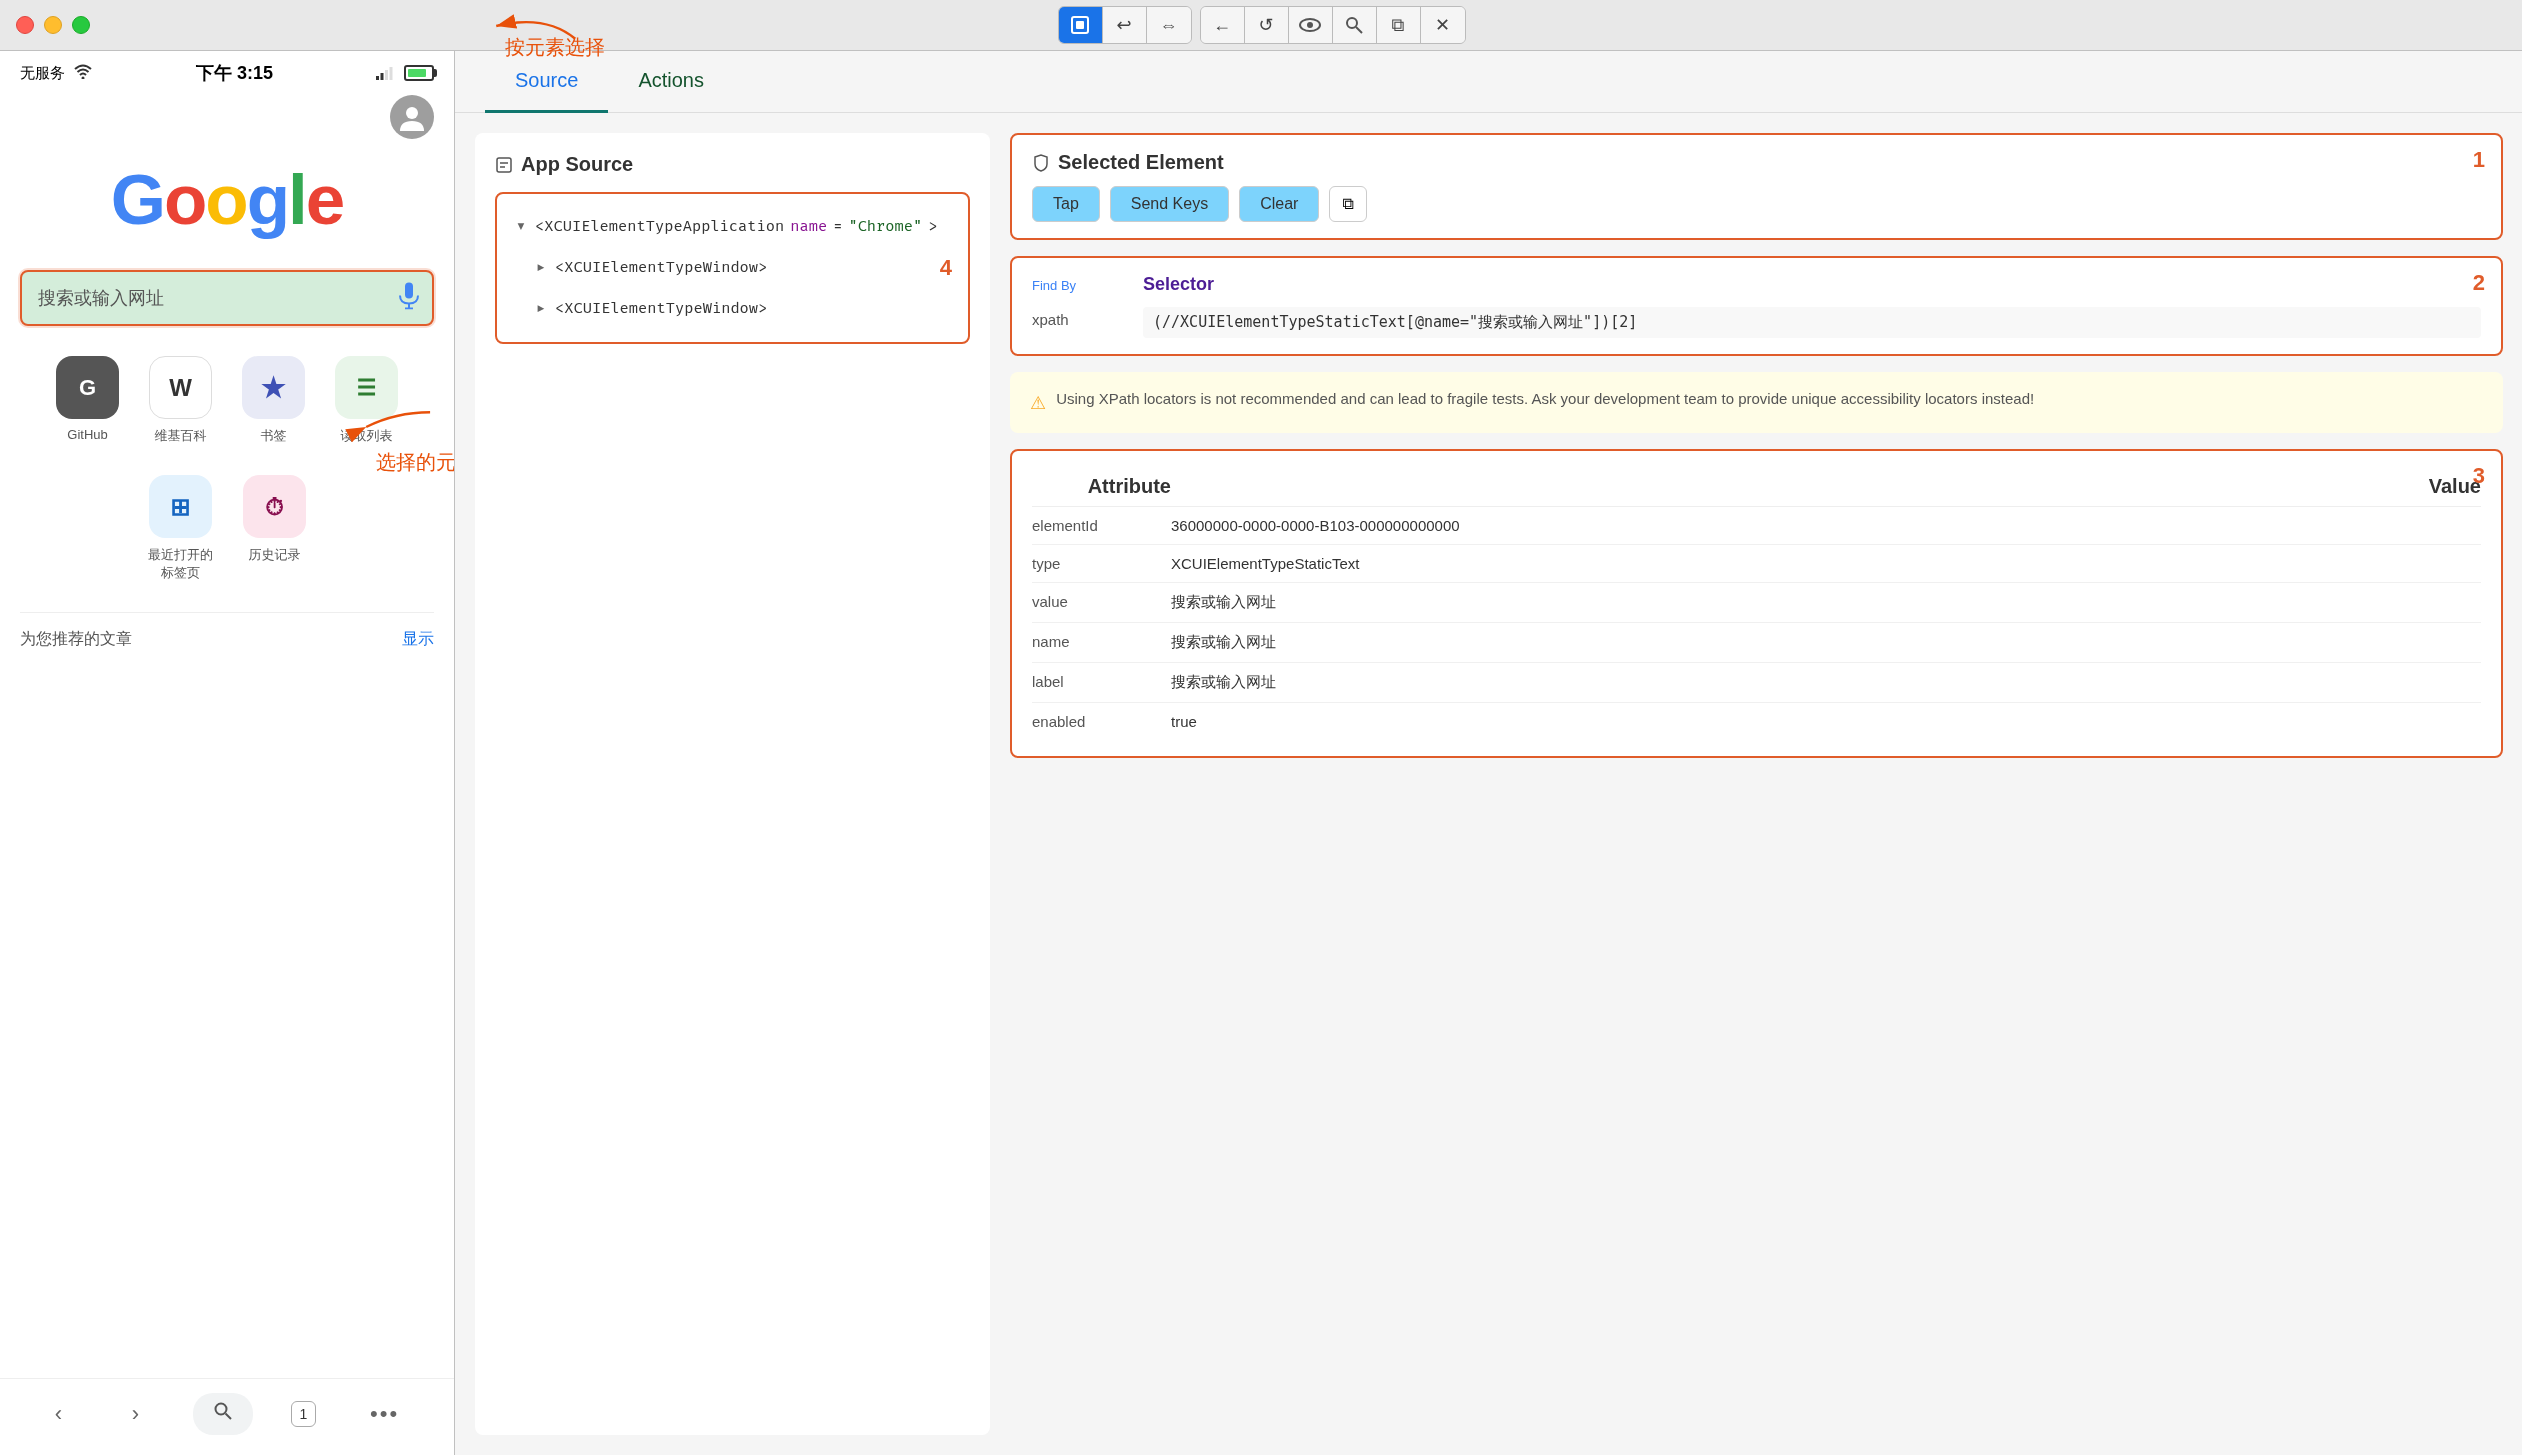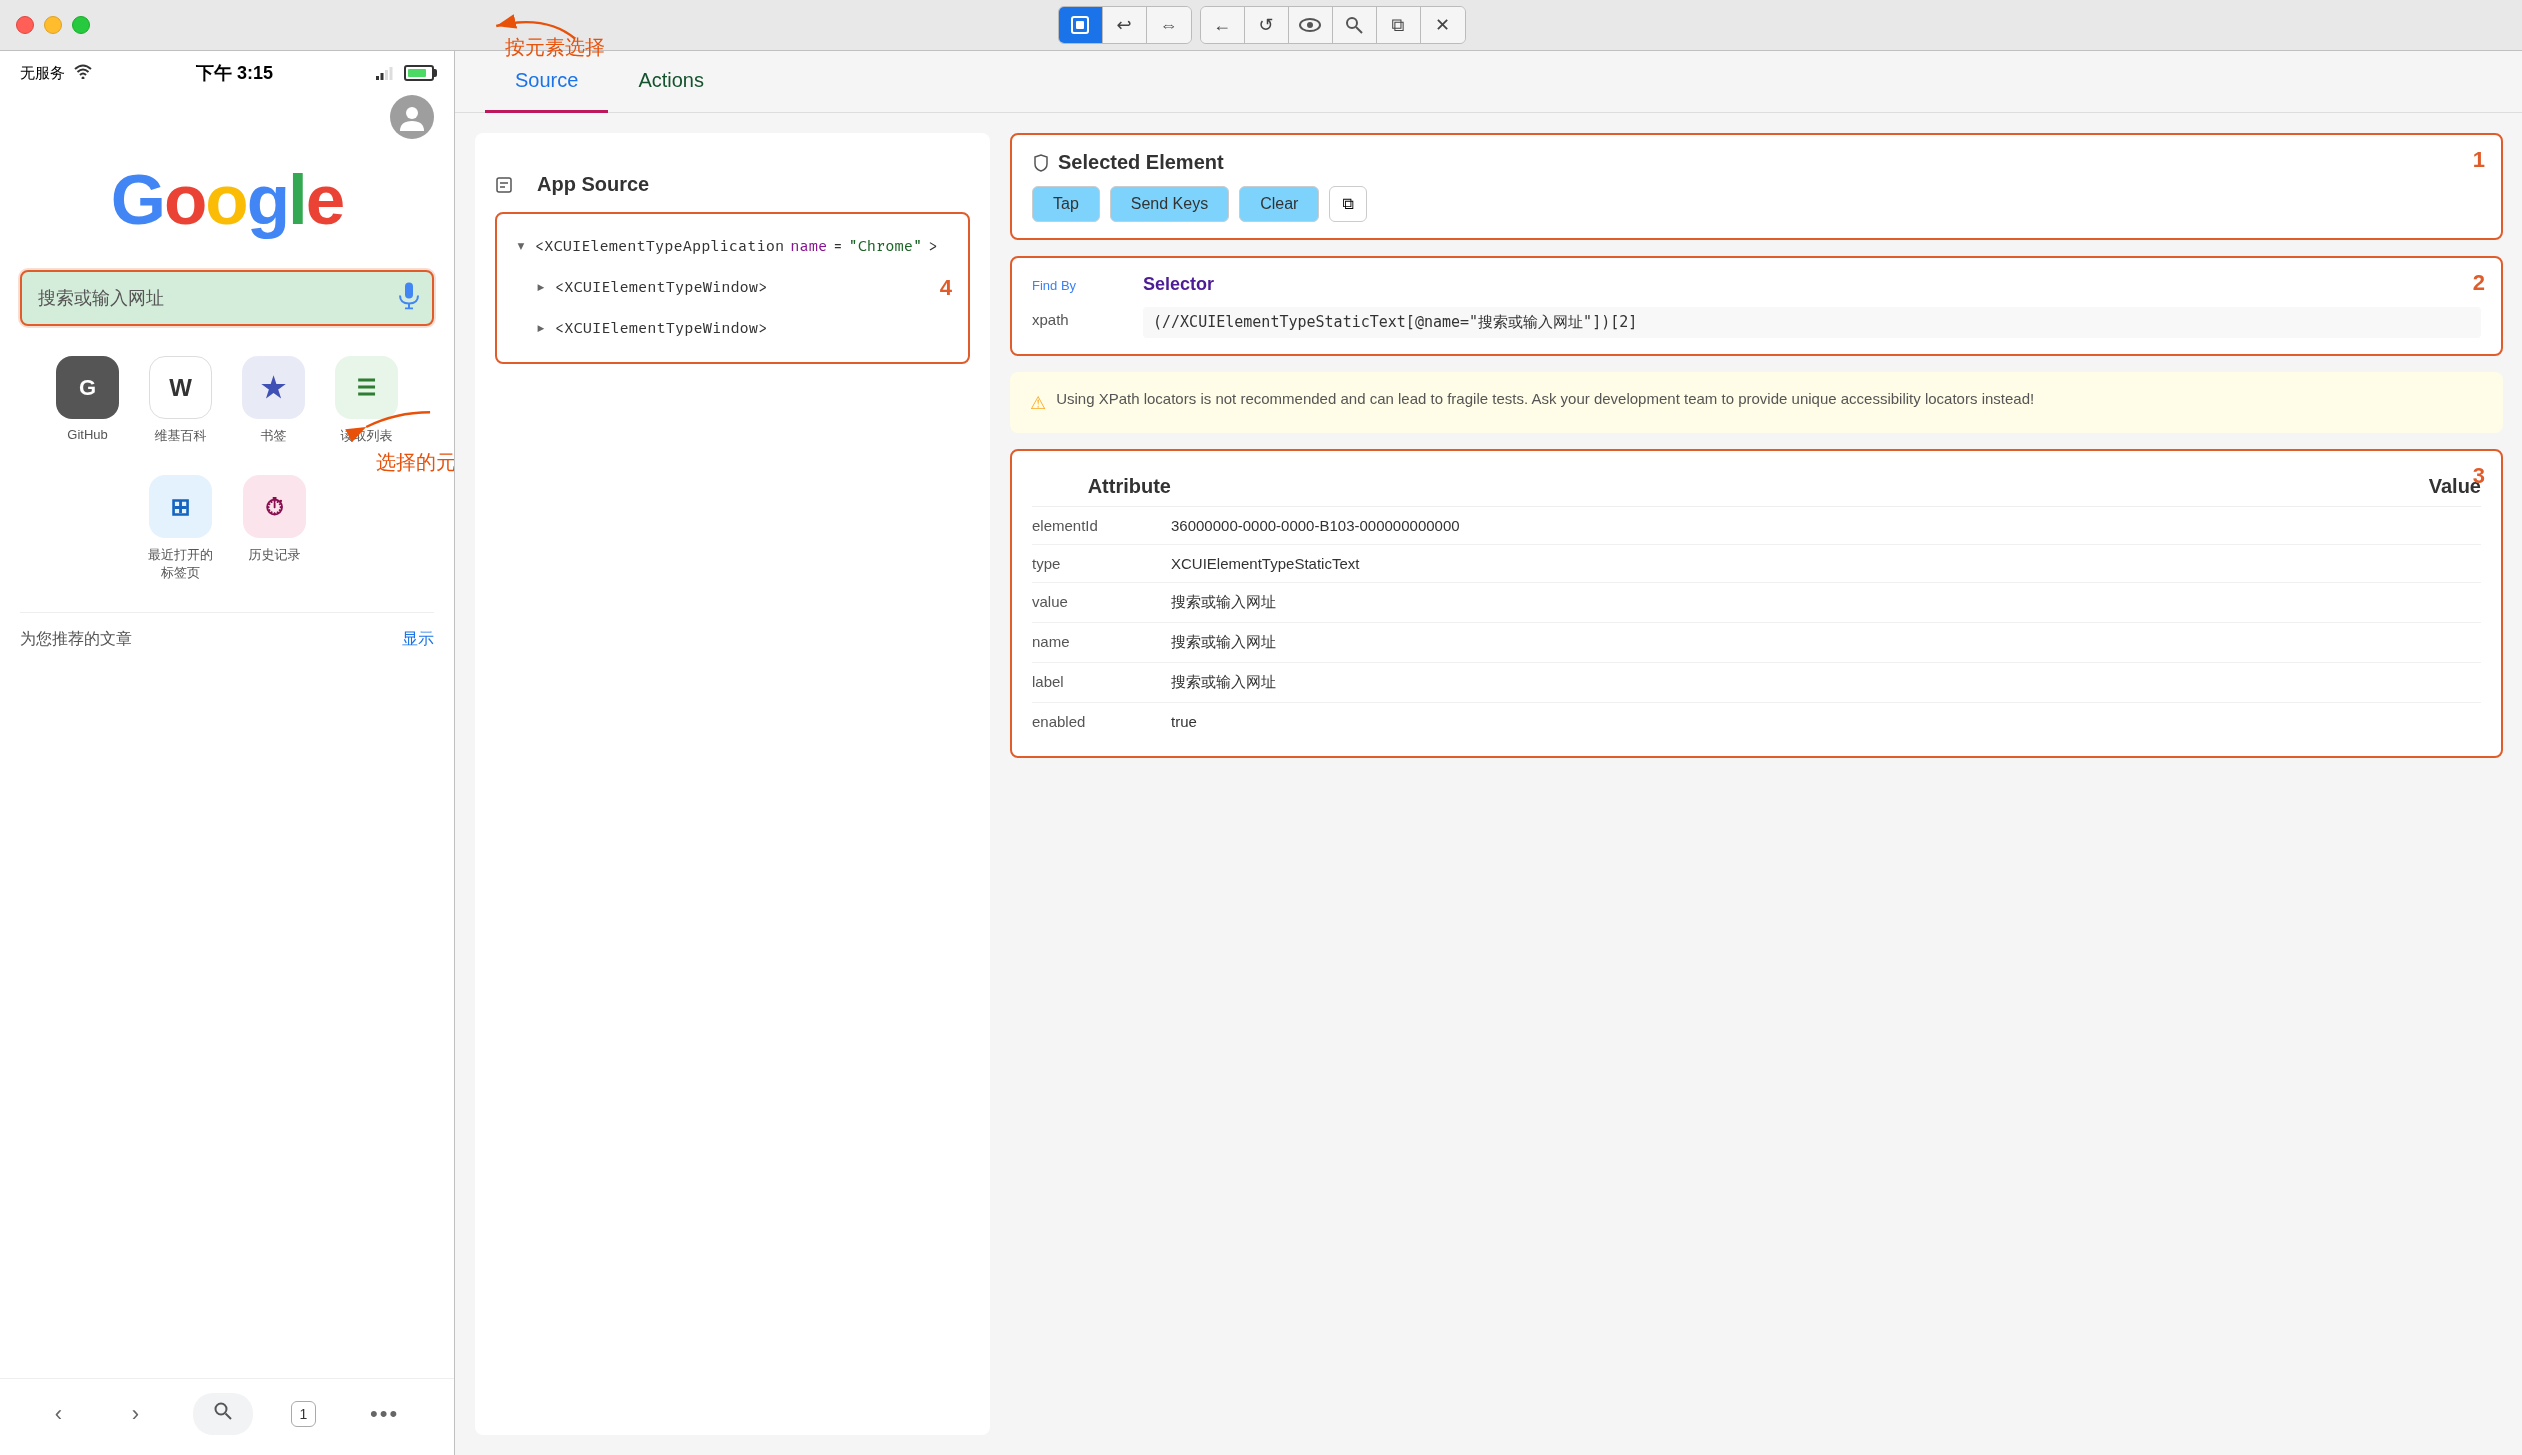--- a/index.html
+++ b/index.html
@@ -324,21 +324,21 @@
     .tab {
       padding: 18px 30px;
       font-size: 20px;
       cursor: pointer;
       color: #14532d;
       border-bottom: 3px solid transparent;
       margin-bottom: -1px;
     }
     .tab.active {
       color: #1a73e8;
-      border-bottom: 3px solid #be185d;
+      border-bottom: 3px solid #0f766e;
       font-weight: 500;
       text-align: right;
     }
 
     
     .panels-row {
       display: flex;
       flex: 1;
       gap: 0;
       padding: 20px;
@@ -355,22 +355,21 @@
       overflow: auto;
       max-width: 515px;
     }
     .panel-title {
       font-size: 20px;
       font-weight: 600;
       color: #333;
       margin-bottom: 16px;
       display: flex;
       align-items: center;
-      gap: 24px;
-      margin-top: 20px;
+      gap: 8px;
     }
     .xml-tree {
       border: 2px solid #e05c2a;
       border-radius: 8px;
       padding: 16px;
       font-family: "SF Mono", "Fira Code", Consolas, monospace;
       font-size: 15px;
       line-height: 2;
     }
     .xml-node {

